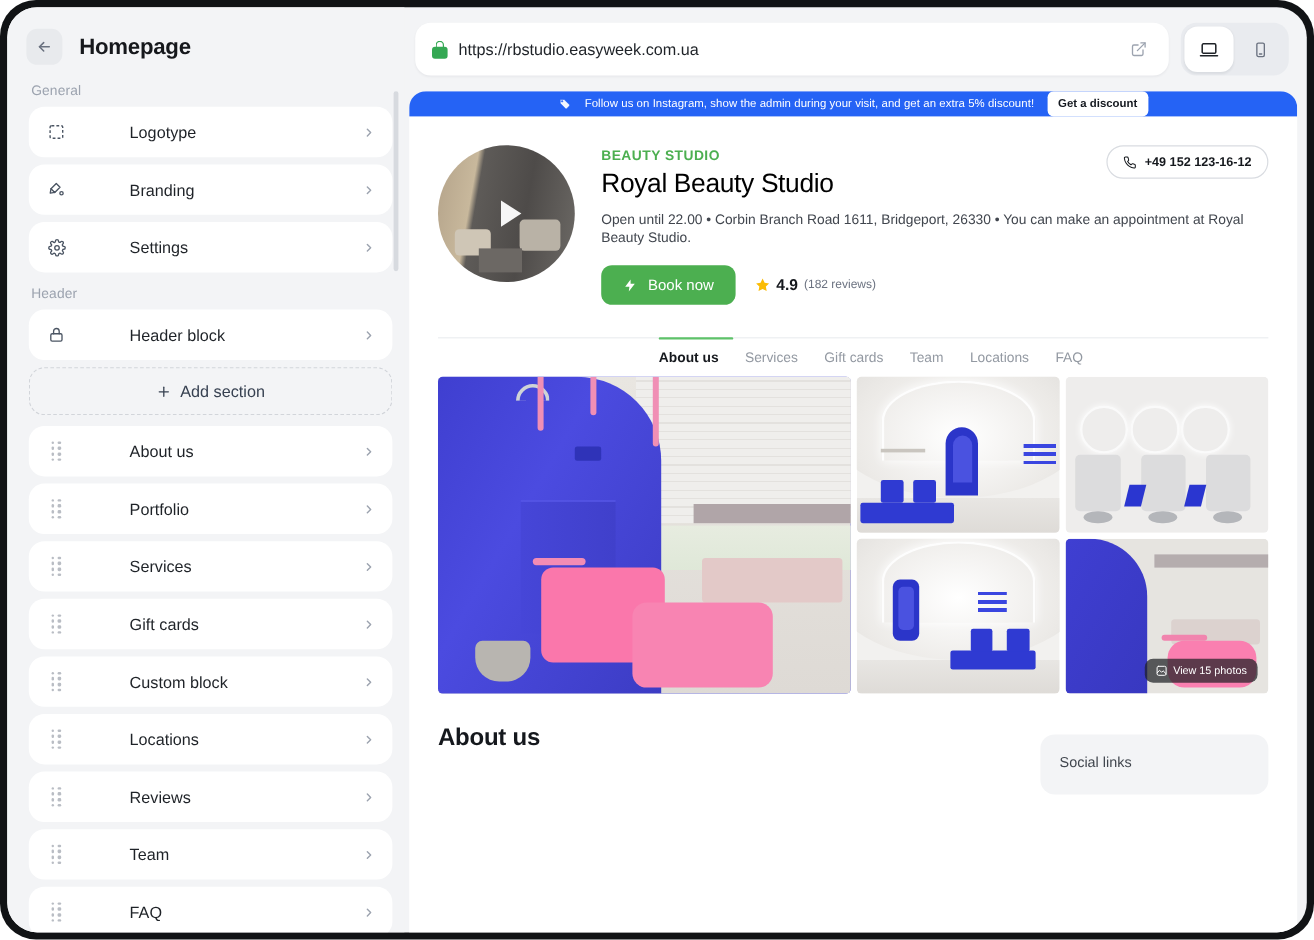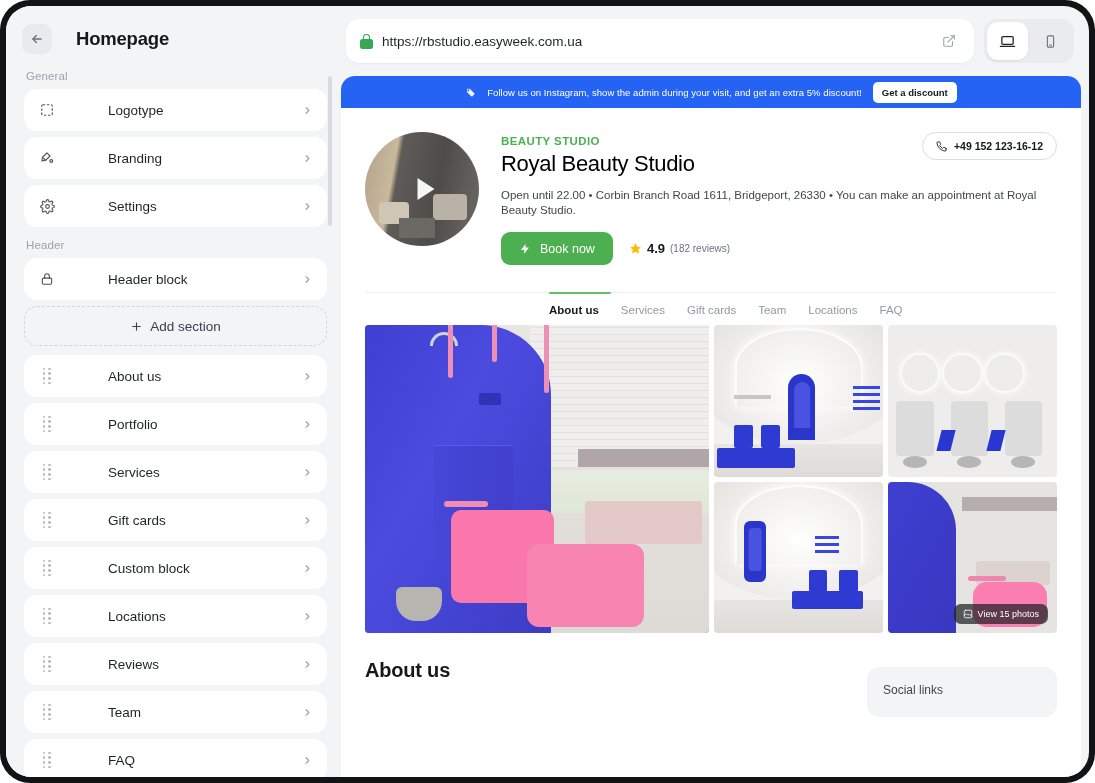--- a/index.html
+++ b/index.html
@@ -31,21 +31,21 @@
   
   .sidebar {
     position: absolute;
     left: 0; top: 0;
     width: 331px; height: 771px;
     background: #f3f4f6;
     overflow: hidden;
   }
   .sb-header {
     display: flex; align-items: center;
-    gap: 24px;
+    gap: 14px;
     padding: 18px 16px 10px 16px;
   }
   .back-btn {
     width: 30px; height: 30px;
     border-radius: 9px;
     background: #e8eaed;
     display: flex; align-items: center; justify-content: center;
     color: #6b7280;
     font-size: 15px;
     cursor: pointer;
@@ -213,21 +213,21 @@
   
   .site {
     position: absolute;
     left: 4px; top: 70px;
     width: 740px; height: 701px;
     background: #ffffff;
     border-radius: 14px 14px 0 0;
     overflow: hidden;
   }
   .promo {
-    height: 32px;
+    height: 21px;
     background: #2563f5;
     display: flex;
     align-items: center;
     justify-content: center;
     gap: 11px;
     color: #ffffff;
     font-size: 9.5px;
   }
   .promo .tag-ic { font-size: 10px; opacity: .95; }
   .promo .ptxt { letter-spacing: 0.05px; }
@@ -361,21 +361,21 @@
     color: #9399a2;
     cursor: pointer;
     white-space: nowrap;
   }
   .tab.active { color: #15181d; font-weight: bold; }
 
   .gallery {
     display: flex;
     gap: 5px;
     padding: 0 24px;
-    height: 308px;
+    height: 264px;
   }
   .gal-main {
     flex: 0 0 344px;
     border-radius: 4px;
     overflow: hidden;
     position: relative;
     background: #4a4ed6;
     cursor: pointer;
   }
   .gal-col {

